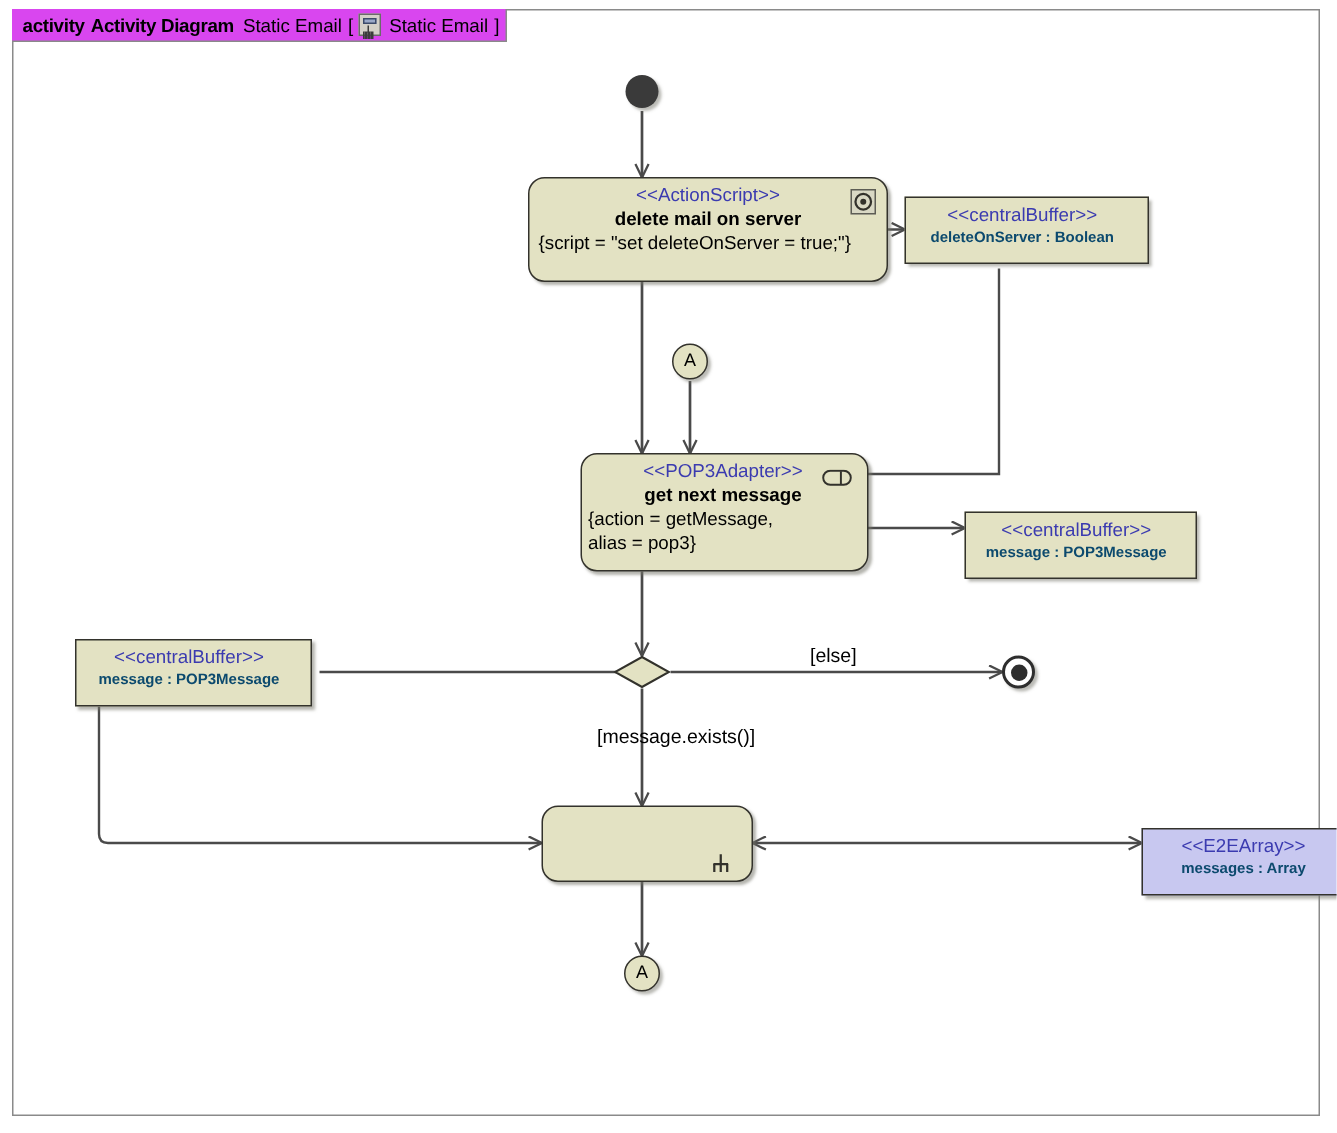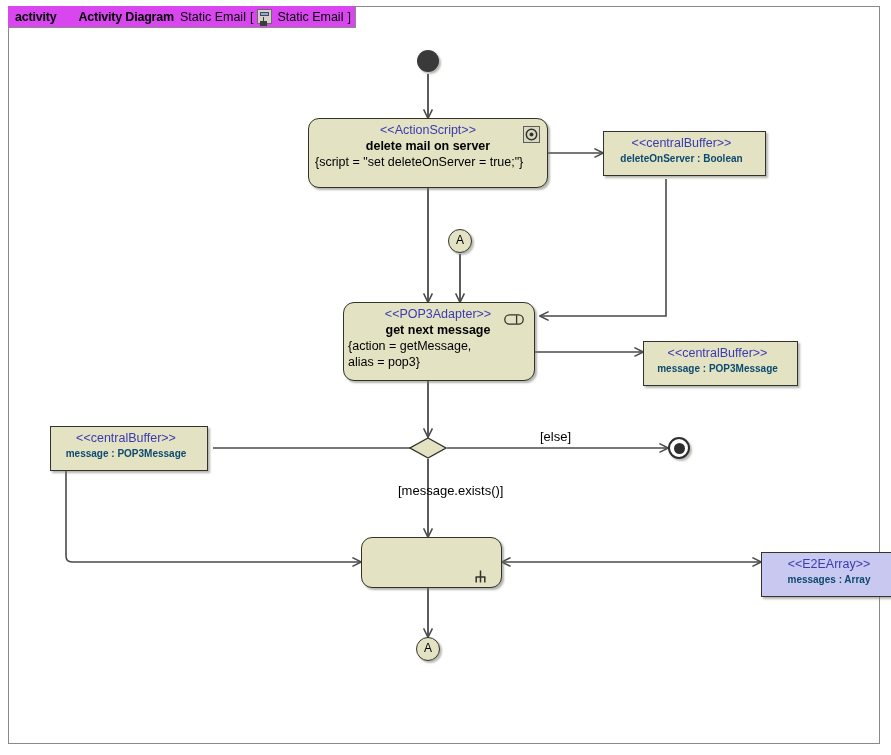--- a/index.html
+++ b/index.html
@@ -46,21 +46,21 @@
     color: #000000;
     white-space: nowrap;
     z-index: 5;
   }
   #frame-header .hdr-kind {
     font-weight: bold;
     letter-spacing: -0.2px;
   }
   #frame-header .hdr-type {
     font-weight: bold;
-    margin-left: 22px;
+    margin-left: 4px;
     letter-spacing: -0.2px;
   }
   #frame-header .hdr-name {
     margin-left: 6px;
   }
   #frame-header .hdr-br {
     margin-left: 4px;
   }
   #frame-header .hdr-ctx {
     margin-left: 3px;
@@ -115,20 +115,21 @@
 
   
   .action-node {
     background: #e3e2c3;
     border: 1.4px solid #33322c;
     border-radius: 11px;
     box-shadow: 2px 2px 2px rgba(120,120,110,0.55);
     padding: 4px 6px 5px 6px;
     text-align: center;
     overflow: hidden;
+    margin-left: 44px;
   }
   .action-node .stereo {
     color: #3b3bb0;
     font-size: 12.5px;
     line-height: 15px;
     font-weight: normal;
     text-align: center;
   }
   .action-node .nodename {
     color: #000000;

